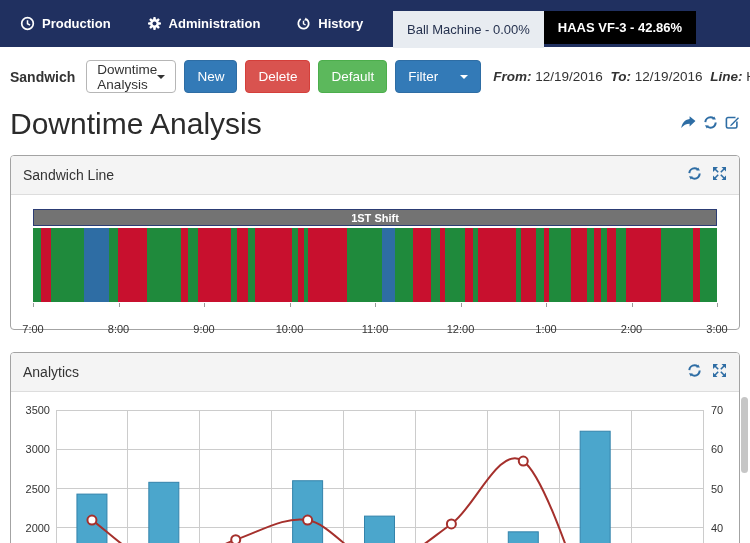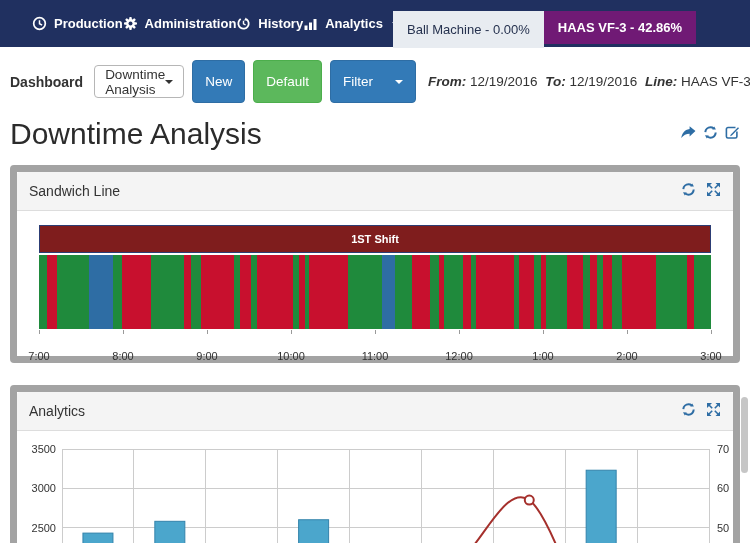--- a/index.html
+++ b/index.html
@@ -1,58 +1,58 @@
 <!DOCTYPE html>
 <html><head>
 <meta charset="utf-8">
 <style>
   * { margin:0; padding:0; box-sizing:border-box; }
   html,body { width:750px; height:543px; overflow:hidden; }
   body { font-family:"Liberation Sans", sans-serif; background:#fff; position:relative; }
 
   
   .navbar { height:47px; background:#203060; position:relative; display:flex; align-items:center; }
-  .nav-items { display:flex; align-items:center; padding-left:32px; }
+  .nav-items { display:flex; align-items:center; padding-left:20px; gap:36px; }
   .nav-item { color:#fff; font-size:13px; font-weight:600; display:flex; align-items:center; gap:7px; cursor:pointer; white-space:nowrap; }
   .nav-item svg { display:block; }
   .caret-w { width:0; height:0; border:4px solid transparent; border-top-color:#fff; margin-top:4px; margin-left:2px; }
 
   .tabs { position:absolute; left:393px; top:11px; display:flex; align-items:flex-start; }
   .tab { display:flex; align-items:center; justify-content:center; font-size:13px; padding:0 14px; white-space:nowrap; cursor:pointer; }
   .tab-light { height:37px; background:#e8ecf1; color:#26324f; font-weight:400; }
-  .tab-red { height:33px; background:#701a75; color:#fff; font-weight:700; }
+  .tab-red { height:33px; background:#000000; color:#fff; font-weight:700; }
 
   
   .toolbar { display:flex; align-items:center; padding:13px 10px 12px 10px; gap:8px; }
   .dash-label { font-size:14px; font-weight:bold; color:#333; margin-right:3px; }
   .select { width:148px; height:33px; border:1px solid #b6b6b6; border-radius:4px; background:#fff; display:flex; align-items:center; justify-content:space-between; padding:0 10px; font-size:13.5px; color:#333; cursor:pointer; }
   .caret-d { width:0; height:0; border:4px solid transparent; border-top-color:#333; margin-top:4px; }
-  .btn { height:43px; border-radius:4px; color:#fff; font-size:13.5px; display:inline-flex; align-items:center; gap:6px; padding:0 12px; border:1px solid transparent; cursor:pointer; white-space:nowrap; }
+  .btn { height:33px; border-radius:4px; color:#fff; font-size:13.5px; display:inline-flex; align-items:center; gap:6px; padding:0 12px; border:1px solid transparent; cursor:pointer; white-space:nowrap; }
   .btn-new { background:#337ab7; border-color:#2e6da4; }
   .btn-delete { background:#d9534f; border-color:#d43f3a; }
   .btn-default { background:#5cb85c; border-color:#4cae4c; }
   .btn-filter { background:#337ab7; border-color:#2e6da4;gap:20px; }
   .filter-info { font-size:13.5px; color:#333; margin-left:4px; white-space:nowrap; }
   .filter-info b { margin-left:4px;font-style:italic; }
 
   
   .title-row { display:flex; justify-content:space-between; align-items:flex-start; padding:0 10px 10px 10px; }
   .page-title { font-size:30px; font-weight:300; color:#2b2b2b; margin-top:2px; }
   .title-icons { display:flex; gap:7px; margin-top:10px; color:#2e6da4; }
   .title-icons .ico { cursor:pointer; }
 
   
-  .panel { margin:4px 10px 22px 10px; border:7px solid #a3a3a3; border-radius:4px; background:#fff; }
+  .panel { margin:4px 10px 22px 10px; border:1px solid #a3a3a3; border-radius:4px; background:#fff; }
   .panel-header { background:#f4f4f4; border-bottom:1px solid #ddd; padding:10px 12px; font-size:14px; color:#333; display:flex; justify-content:space-between; align-items:center; border-radius:3px 3px 0 0; }
   .panel-icons { display:flex; gap:10px; color:#2e6da4; }
   .panel-icons .ico { cursor:pointer; }
 
   
   .timeline-body { padding:14px 22px 4px 22px; }
-  .shift-bar { height:28px; background:#7f1d1d; color:#fff; font-size:11px; font-weight:bold; display:flex; align-items:center; justify-content:center; margin-bottom:2px; border:1px solid #2c3d74; }
+  .shift-bar { height:17px; background:#737373; color:#fff; font-size:11px; font-weight:bold; display:flex; align-items:center; justify-content:center; margin-bottom:2px; border:1px solid #2c3d74; }
   .segments { display:flex; height:74px; }
   .seg { height:100%; }
   .t-axis { position:relative; height:22px; margin-top:1px; }
   .t-tick { position:absolute; top:0; width:1px; height:4px; background:#9a9a9a; }
   .t-hour { position:absolute; top:20px; transform:translateX(-50%); font-size:11px; color:#333; white-space:nowrap; }
 
   
   .chart-body { position:relative; height:210px; overflow:hidden; }
   .chart-body svg { display:block; }
 
@@ -133,26 +133,27 @@
       <span class="caret-w"></span>
     </div>
   </div>
   <div class="tabs">
     <div class="tab tab-light">Ball Machine - 0.00%</div>
     <div class="tab tab-red">HAAS VF-3 - 42.86%</div>
   </div>
 </div>
 
 <div class="toolbar">
-  <span class="dash-label">Dashboard</span>
+  <span class="dash-label">Sandwich</span>
   <div class="select">
     <span>Downtime Analysis</span>
     <span class="caret-d"></span>
   </div>
   <button class="btn btn-new">New</button>
+  <button class="btn btn-delete">Delete</button>
   <button class="btn btn-default">Default</button>
   <button class="btn btn-filter">
     <span>Filter</span>
     <span class="caret-w"></span>
   </button>
   <span class="filter-info">
     <b style="margin-left:0">From:</b>
     <span>12/19/2016</span>
     <b>To:</b>
     <span>12/19/2016</span>

